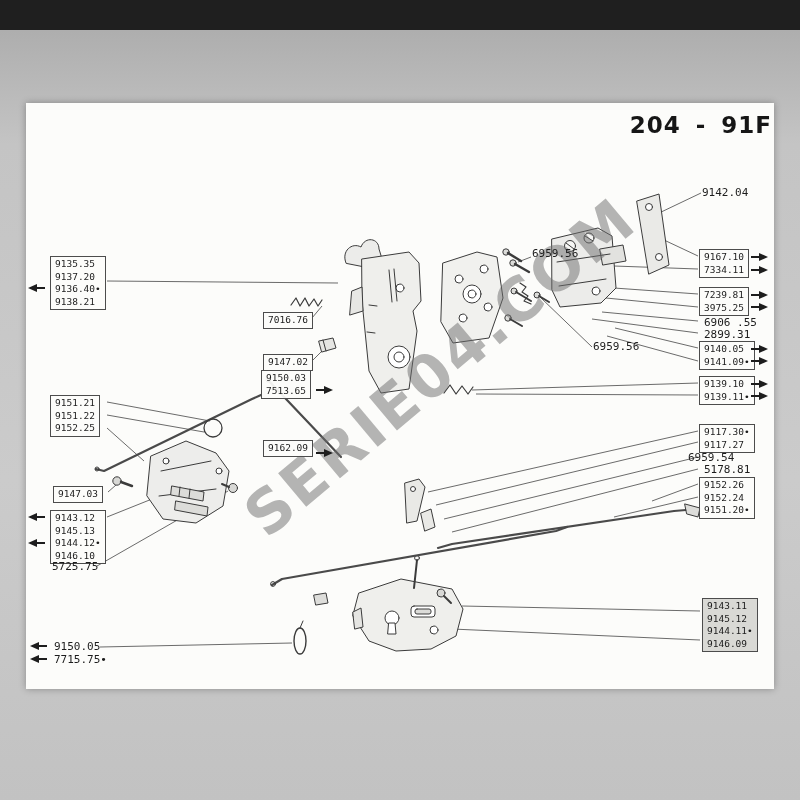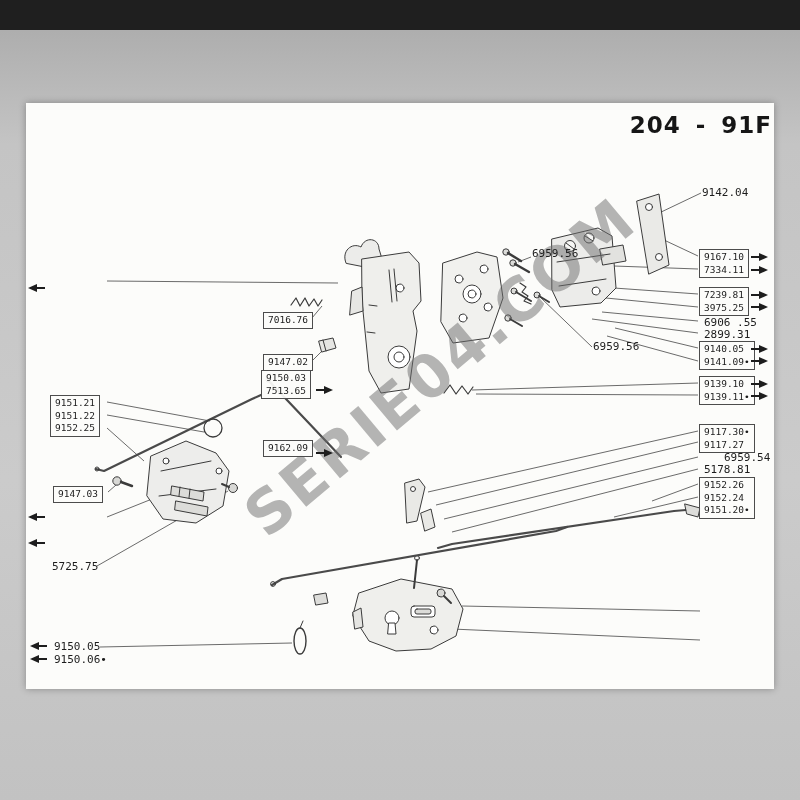--- a/index.html
+++ b/index.html
@@ -193,20 +193,26 @@
   </svg>
 
   <div class="wm">SERIE04.COM</div>
 
   <div class="hdr">
     <span>204</span>
     <span>-</span>
     <span>91F</span>
   </div>
 
+  <div class="lblbox" style="left:50px;top:256px">
+    <div class="lbltext">9135.35</div>
+    <div class="lbltext">9137.20</div>
+    <div class="lbltext">9136.40•</div>
+    <div class="lbltext">9138.21</div>
+  </div>
   <div class="lblbox" style="left:263px;top:312px">
     <div class="lbltext">7016.76</div>
   </div>
   <div class="lblbox" style="left:263px;top:354px">
     <div class="lbltext">9147.02</div>
   </div>
   <div class="lblbox" style="left:261px;top:370px">
     <div class="lbltext">9150.03</div>
     <div class="lbltext">7513.65</div>
   </div>
@@ -214,23 +220,29 @@
     <div class="lbltext">9151.21</div>
     <div class="lbltext">9151.22</div>
     <div class="lbltext">9152.25</div>
   </div>
   <div class="lblbox" style="left:263px;top:440px">
     <div class="lbltext">9162.09</div>
   </div>
   <div class="lblbox" style="left:53px;top:486px">
     <div class="lbltext">9147.03</div>
   </div>
+  <div class="lblbox" style="left:50px;top:510px">
+    <div class="lbltext">9143.12</div>
+    <div class="lbltext">9145.13</div>
+    <div class="lbltext">9144.12•</div>
+    <div class="lbltext">9146.10</div>
+  </div>
   <div class="lblfree" style="left:52px;top:561px">5725.75</div>
   <div class="lblfree" style="left:54px;top:641px">9150.05</div>
-  <div class="lblfree" style="left:54px;top:654px">9150.06•</div>
+  <div class="lblfree" style="left:54px;top:654px">7715.75•</div>
 
   <div class="lblfree" style="left:702px;top:187px">9142.04</div>
   <div class="lblfree" style="left:532px;top:248px">6959.56</div>
   <div class="lblbox" style="left:699px;top:249px">
     <div class="lbltext">9167.10</div>
     <div class="lbltext">7334.11</div>
   </div>
   <div class="lblbox" style="left:699px;top:287px">
     <div class="lbltext">7239.81</div>
     <div class="lbltext">3975.25</div>
@@ -243,26 +255,32 @@
     <div class="lbltext">9141.09•</div>
   </div>
   <div class="lblbox" style="left:699px;top:376px">
     <div class="lbltext">9139.10</div>
     <div class="lbltext">9139.11•</div>
   </div>
   <div class="lblbox" style="left:699px;top:424px">
     <div class="lbltext">9117.30•</div>
     <div class="lbltext">9117.27</div>
   </div>
-  <div class="lblfree" style="left:724px;top:452px">6959.54</div>
+  <div class="lblfree" style="left:688px;top:452px">6959.54</div>
   <div class="lblfree" style="left:704px;top:464px">5178.81</div>
   <div class="lblbox" style="left:699px;top:477px">
     <div class="lbltext">9152.26</div>
     <div class="lbltext">9152.24</div>
     <div class="lbltext">9151.20•</div>
+  </div>
+  <div class="lblbox gray" style="left:702px;top:598px">
+    <div class="lbltext">9143.11</div>
+    <div class="lbltext">9145.12</div>
+    <div class="lbltext">9144.11•</div>
+    <div class="lbltext">9146.09</div>
   </div>
 
   <div class="ar l" style="left:28px;top:284px"></div>
   <div class="ar l" style="left:28px;top:513px"></div>
   <div class="ar l" style="left:28px;top:539px"></div>
   <div class="ar l" style="left:30px;top:642px"></div>
   <div class="ar l" style="left:30px;top:655px"></div>
   <div class="ar r" style="left:316px;top:386px"></div>
   <div class="ar r" style="left:316px;top:449px"></div>
   <div class="ar r" style="left:751px;top:253px"></div>

